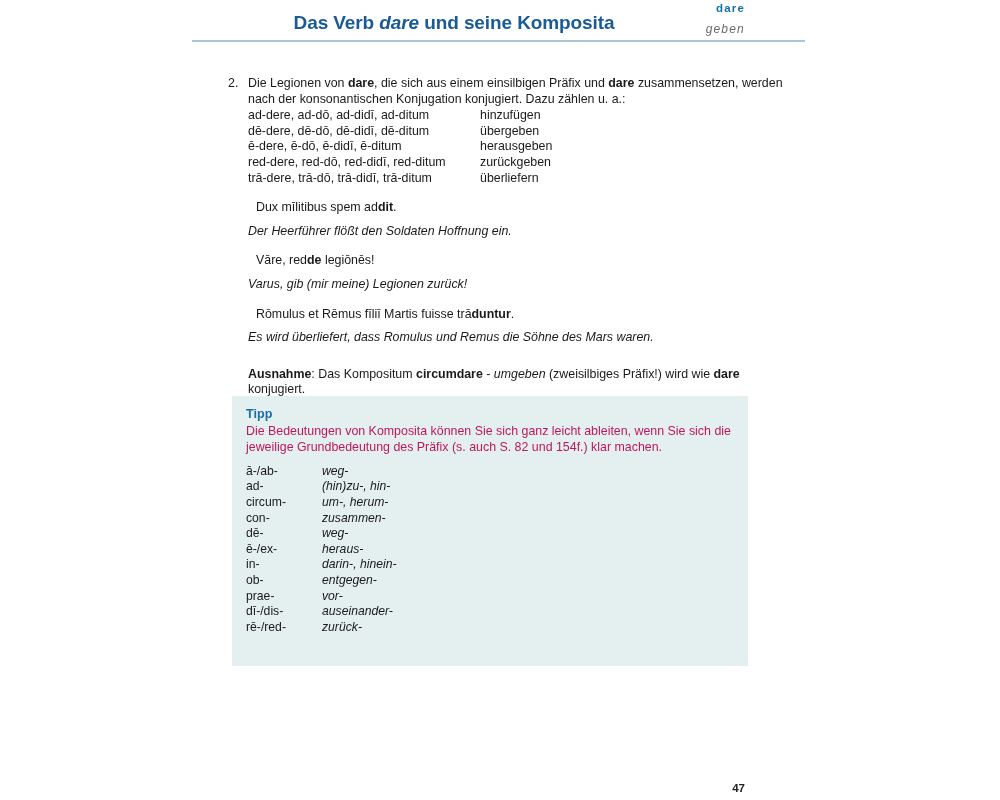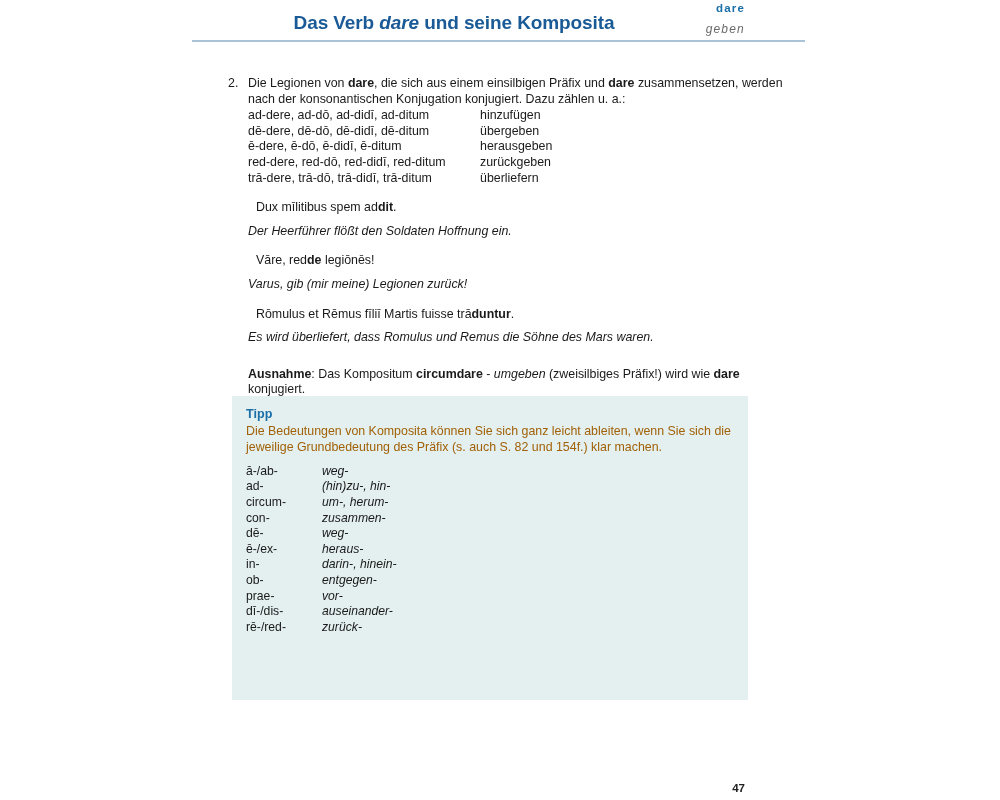--- a/index.html
+++ b/index.html
@@ -131,36 +131,36 @@
     padding-left: 20px;
   }
   .ausnahme p { margin: 0; }
 
   
   .tipp-box {
     position: absolute;
     left: 232px;
     top: 396px;
     width: 516px;
-    height: 304px;
+    height: 270px;
     background: #e4eff0;
     box-sizing: border-box;
     padding: 11px 14px 0 14px;
   }
   .tipp-title {
     font-size: 12.6px;
     font-weight: bold;
     color: #1a6fa8;
     margin: 0 0 2px 0;
   }
   .tipp-intro {
     margin: 0;
     font-size: 12.4px;
     line-height: 16.4px;
-    color: #a16207;
+    color: #be185d;
   }
   .prefix-table {
     margin-top: 8px;
     border-collapse: collapse;
   }
   .prefix-table td {
     padding: 0;
     font-size: 12.2px;
     line-height: 15.6px;
     vertical-align: top;

